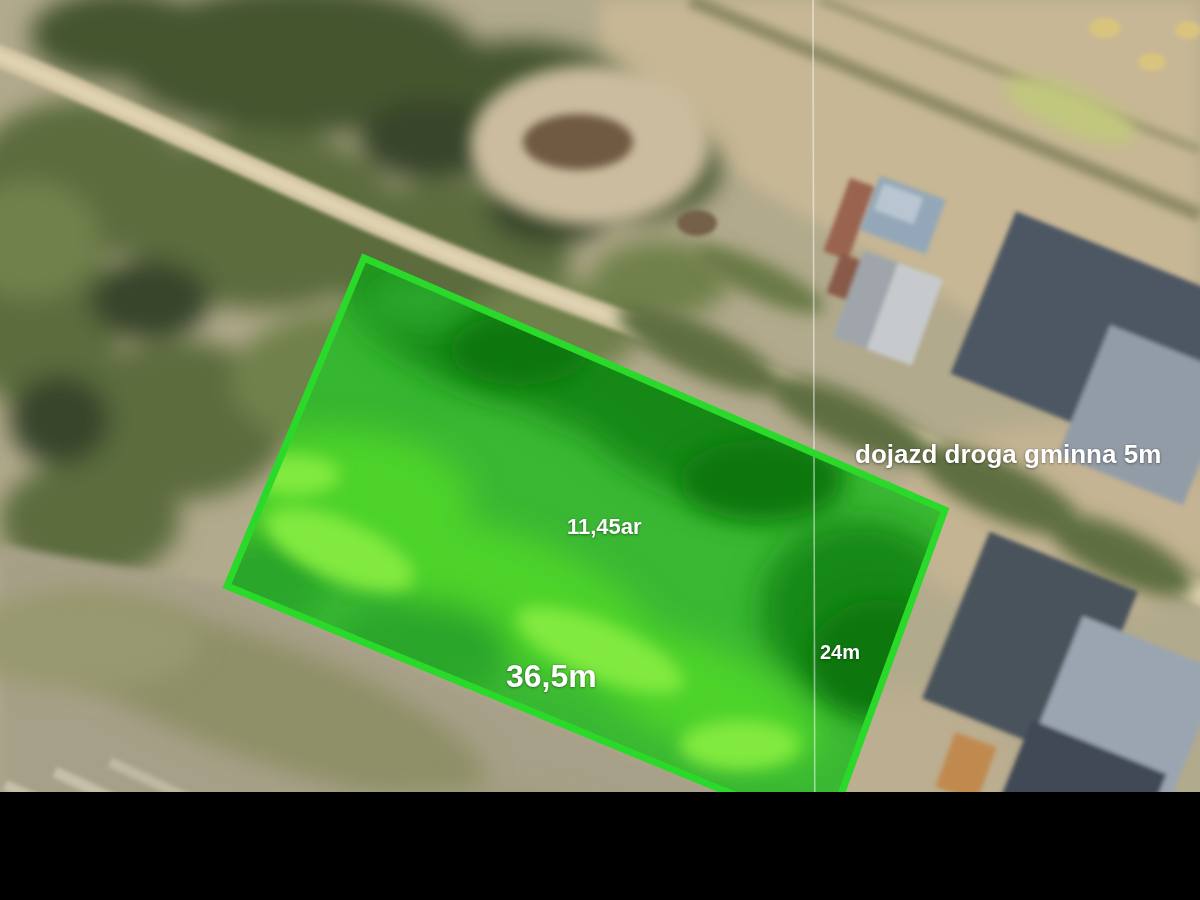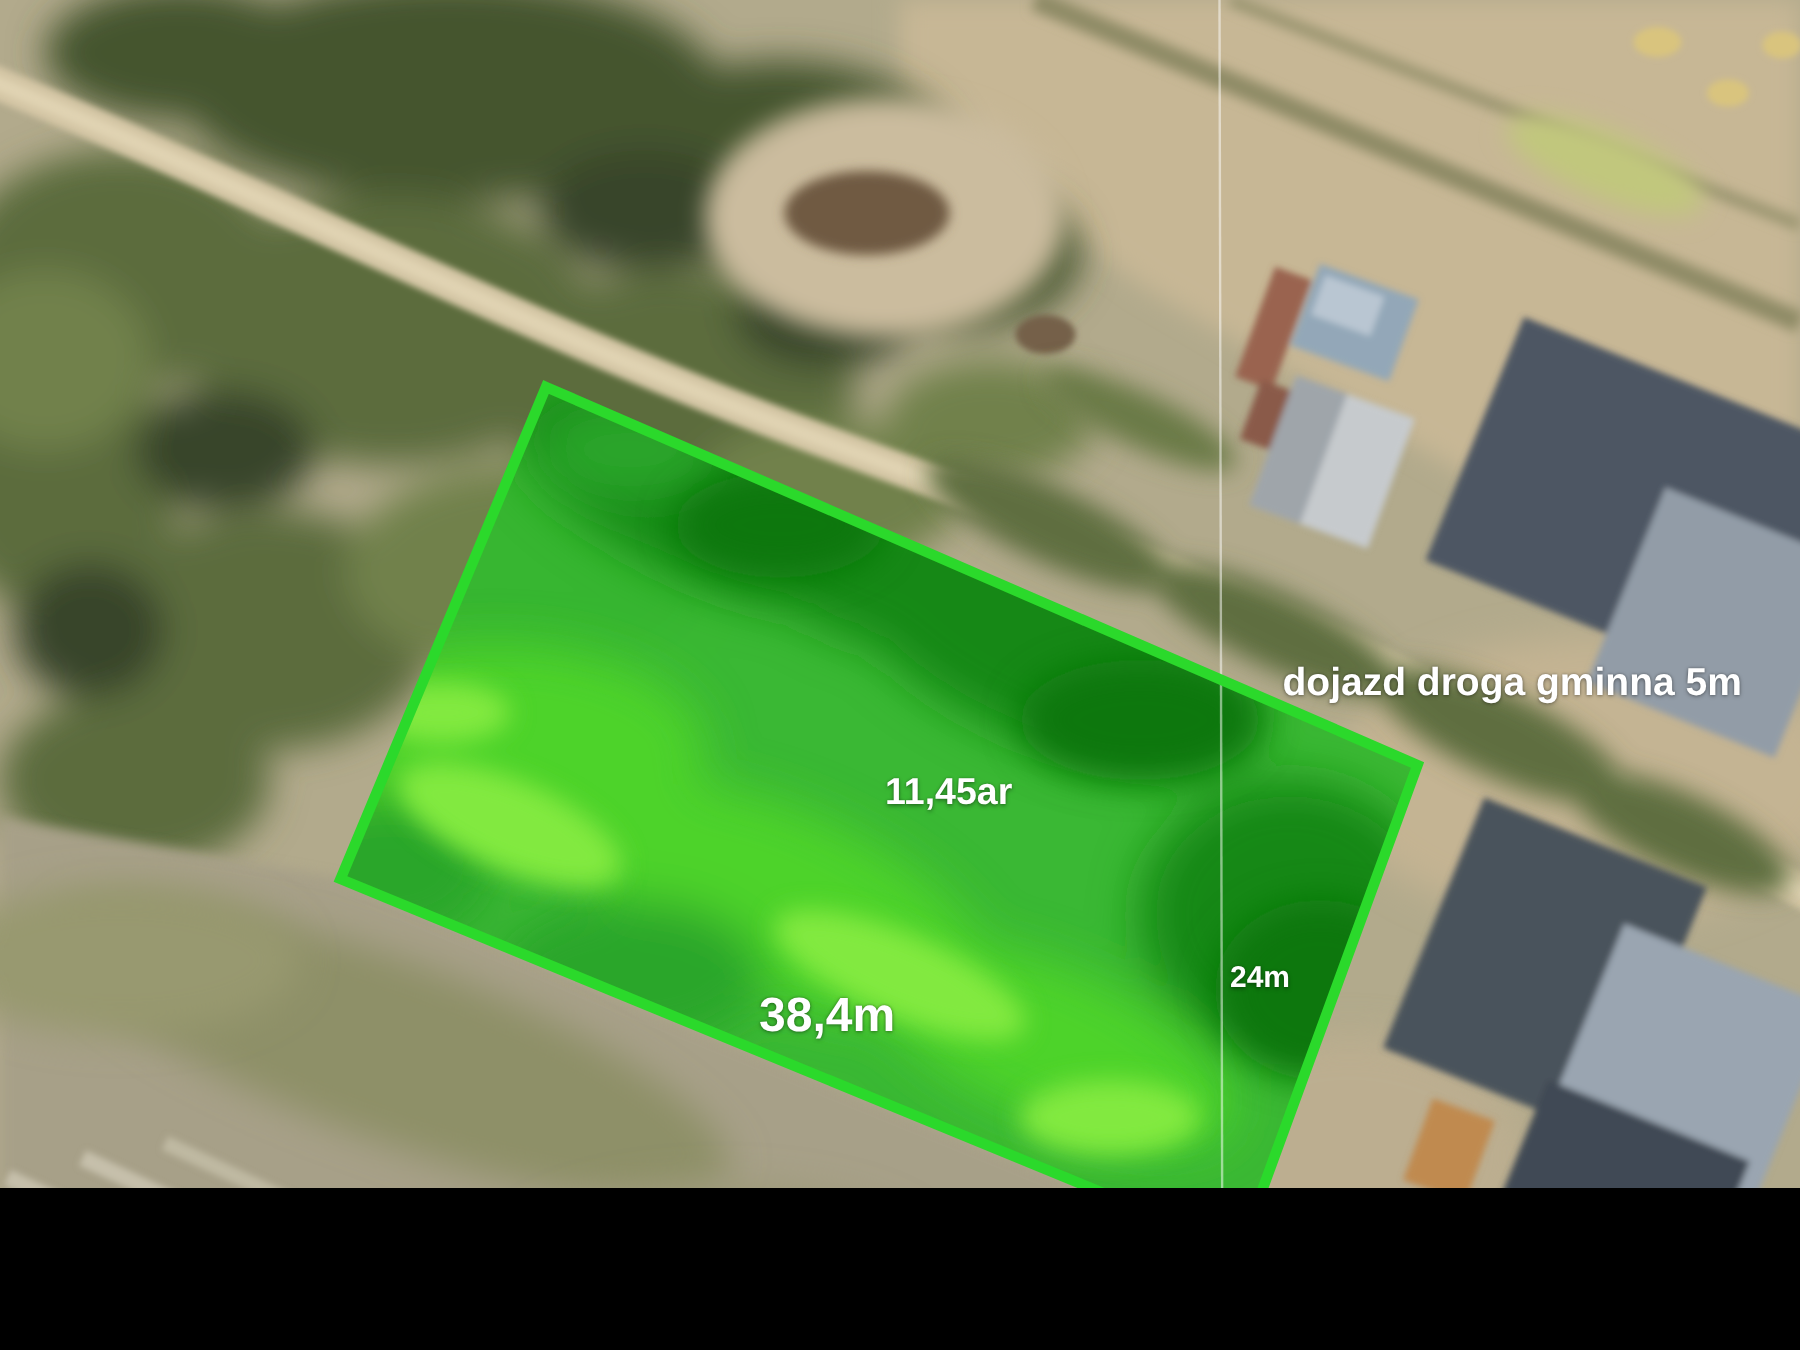--- a/index.html
+++ b/index.html
@@ -7,21 +7,21 @@
     position:relative;width:1200px;height:792px;overflow:hidden;
     font-family:"Liberation Sans","DejaVu Sans",sans-serif;
   }
   #stage svg{position:absolute;left:0;top:0;}
   .map-label{
     position:absolute;color:#ffffff;font-weight:700;line-height:1;
     text-shadow:0 1px 3px rgba(0,0,0,0.35), 0 0 2px rgba(0,0,0,0.25);
     white-space:nowrap;user-select:none;
   }
   .lbl-access{left:855px;top:441px;font-size:26px;}
-  .lbl-area{left:567px;top:516px;font-size:25px;margin-left:23px;}
+  .lbl-area{left:567px;top:516px;font-size:22px;}
   .lbl-length{left:506px;top:660px;font-size:32px;}
   .lbl-width{left:820px;top:642px;font-size:20px;}
 </style>
 </head>
 <body>
 
 <div id="stage">
 <svg width="1200" height="900" viewBox="0 0 1200 900">
   <defs>
     <filter id="b2" x="-50%" y="-50%" width="200%" height="200%">
@@ -156,15 +156,15 @@
   </g>
 
   <line x1="813" y1="0" x2="815" y2="900" stroke="#ffffff" stroke-width="1.6" opacity="0.5"></line>
   <line x1="0" y1="803" x2="1200" y2="801" stroke="#ffffff" stroke-width="1.6" opacity="0.45"></line>
 
   <polygon points="364,258 945,510 827,833 227,586" fill="none" stroke-width="7" stroke-linejoin="miter" stroke="#2bd92b"></polygon>
 </svg>
 
 <div class="map-label lbl-access">dojazd droga gminna 5m</div>
 <div class="map-label lbl-area">11,45ar</div>
-<div class="map-label lbl-length">38,4m</div>
+<div class="map-label lbl-length">36,5m</div>
 <div class="map-label lbl-width">24m</div>
 </div>
 
 </body></html>

